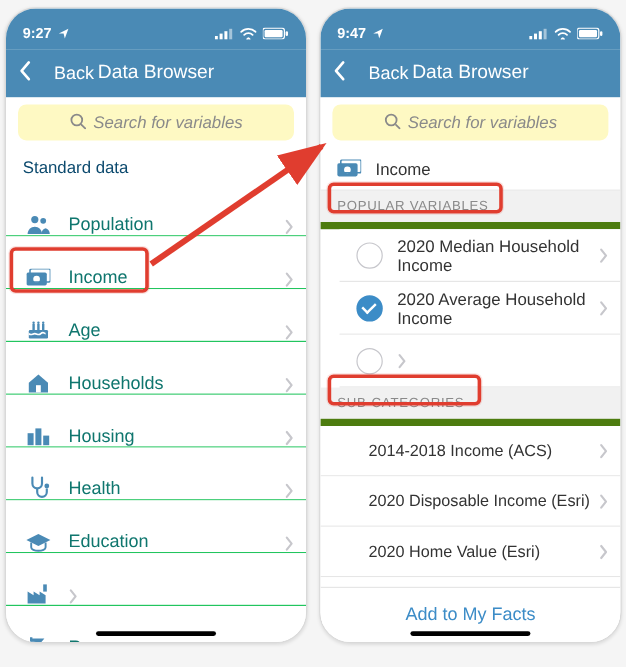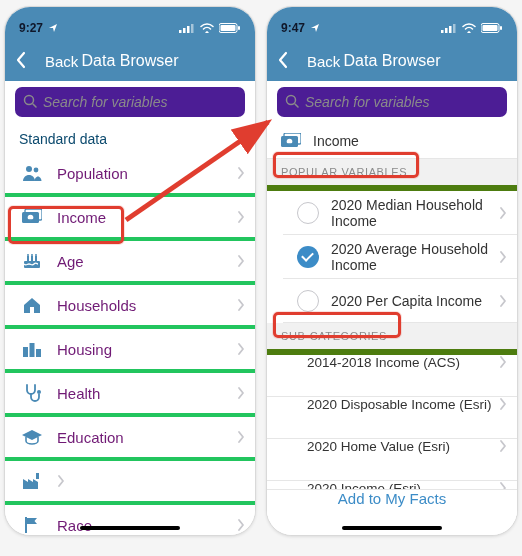--- a/index.html
+++ b/index.html
@@ -15,53 +15,53 @@
     border-radius: 26px;
     border: 1px solid #d9d9d9;
     overflow: hidden;
     box-shadow: 0 1px 3px rgba(0,0,0,0.1);
   }
   .phone.left  { left: 4px;  top: 6px; }
   .phone.right { left: 266px; top: 6px; }
 
   
   .statusbar {
-    height: 34px; background:#4a8ab5; color:#0f172a;
+    height: 34px; background:#4a8ab5; color:#ffffff;
     display:flex; align-items:center; justify-content:space-between;
     padding: 8px 14px 0 14px; font-size:12px; font-weight:600;
   }
   .statusbar .cluster { display:flex; gap:5px; align-items:center; }
   .statusbar svg { display:block; }
 
   
   .nav {
     height: 40px; background:#4a8ab5; color:#fff;
     display:flex; align-items:center; position:relative;
     padding: 0 10px;
   }
   .nav .back { display:flex; align-items:center; font-size:15px; gap:18px; }
   .nav .title { position:absolute; left:0; right:0; text-align:center;
     font-size:16px; font-weight:500; pointer-events:none; }
 
   
   .searchwrap { padding: 6px 10px; background:#fff; }
   .search {
-    height: 30px; background:#4c1d95; border-radius:7px;
+    height: 30px; background:#fef9c3; border-radius:7px;
     display:flex; align-items:center; gap:6px; padding:0 8px;
-    color:#8a8a8a; font-size:14px; font-style:italic;
+    color:#8a8a8a; font-size:14px; font-style:italic;justify-content:center;
   }
 
   
   .sectlabel { padding: 8px 14px 6px 14px; font-size:14px; color:#0c4a6e; }
 
   
   .row {
-    height: 44px; display:flex; align-items:center;
-    padding: 0 10px 0 14px; border-bottom:4px solid #22c55e;
-    font-size:15px; color:#701a75; background:#fff;
+    height: 44px; display:flex; align-items:flex-end;
+    padding: 0 10px 0 14px; border-bottom:1px solid #22c55e;
+    font-size:15px; color:#0f766e; background:#fff;
   }
   .row .icn { width:26px; display:flex; justify-content:center; margin-right:12px; color:#4a8ab5; }
   .row .lbl { flex:1; }
   .row .chev { color:#c7c7cc; }
 
   
   .crumb {
     height:36px; display:flex; align-items:center; padding:0 14px;
     border-bottom:1px solid #e6e6e6; font-size:14px; color:#333;
   }
@@ -86,32 +86,32 @@
   .varrow.selected .sel::after {
     content:""; position:absolute; left:7px; top:4px;
     width:5px; height:9px; border:solid #fff; border-width:0 2px 2px 0;
     transform: rotate(45deg);
   }
   .varrow .lbl { flex:1; }
   .varrow .chev { color:#c7c7cc; }
 
   
   .subrow {
-    height:42px; display:flex; align-items:flex-start;
+    height:42px; display:flex; align-items:center;
     padding:0 10px 0 40px; border-bottom:1px solid #e6e6e6;
     font-size:13.5px; color:#333; background:#fff;
   }
   .subrow .lbl { flex:1; }
   .subrow .chev { color:#c7c7cc; }
 
   
   .footer {
     position:absolute; bottom:0; left:0; right:0;
     height:46px; background:#fff; border-top:1px solid #e6e6e6;
-    display:flex; justify-content:center;
+    display:flex; align-items:center; justify-content:center;
     color:#3c8cc7; font-size:15px;
   }
 
   
   .homebar {
     position:absolute; bottom:5px; left:50%; transform:translateX(-50%);
     width:100px; height:4px; border-radius:3px; background:#000;
   }
 
   
@@ -415,21 +415,20 @@
           <span class="sel"></span>
           <span class="lbl">2020 Average Household Income</span>
           <span class="chev">
             <svg width="8" height="14" viewBox="0 0 8 14">
               <path d="M2 2 L6 7 L2 12" stroke="#c7c7cc" stroke-width="1.8" fill="none" stroke-linecap="round" stroke-linejoin="round"></path>
             </svg>
           </span>
         </div>
         <div class="varrow">
           <span class="sel"></span>
-          <span class="lbl">2020 Per Capita Income</span>
           <span class="chev">
             <svg width="8" height="14" viewBox="0 0 8 14">
               <path d="M2 2 L6 7 L2 12" stroke="#c7c7cc" stroke-width="1.8" fill="none" stroke-linecap="round" stroke-linejoin="round"></path>
             </svg>
           </span>
         </div>
       </div>
 
     <div class="grouphdr">SUB-CATEGORIES</div>
     <div id="subcat-list">

